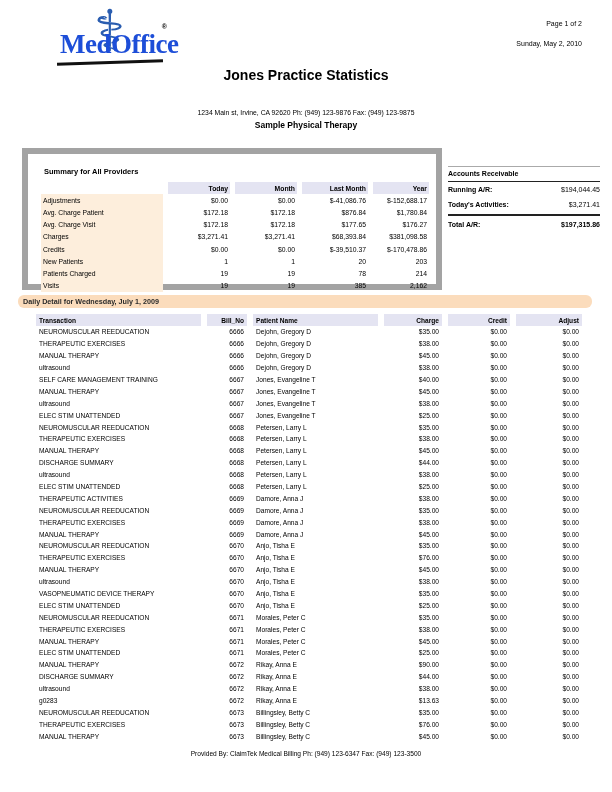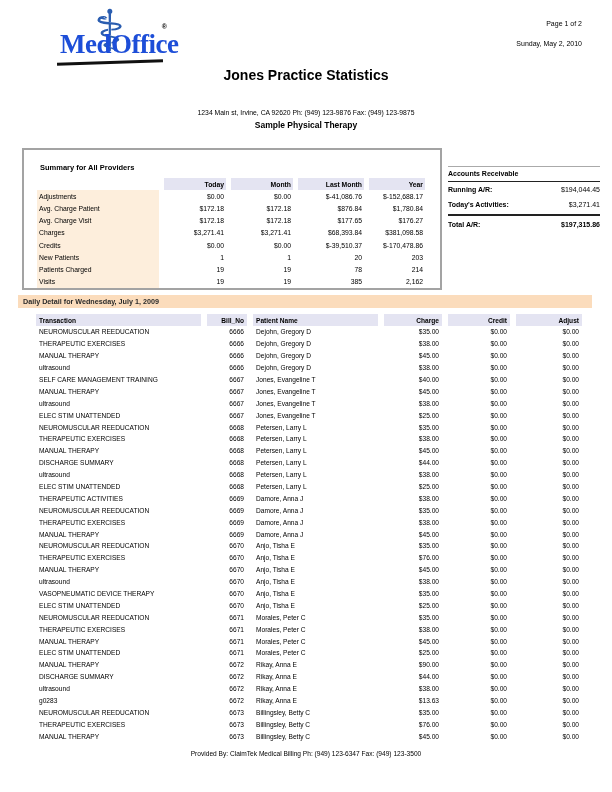--- a/index.html
+++ b/index.html
@@ -22,21 +22,21 @@
 
   
   .report-title{position:absolute;top:67px;left:0;width:100%;text-align:center;
                 font-size:14px;font-weight:bold;}
   .report-subtitle{position:absolute;top:96px;left:0;width:100%;text-align:center;
                    font-size:8.5px;font-weight:bold;margin-top:24px;}
   .report-address{position:absolute;top:109px;left:0;width:100%;text-align:center;font-size:6.8px;}
 
   
   .summary-box{position:absolute;left:22px;top:148px;width:420px;height:142px;
-               border:2px solid #a3a3a3;box-sizing:border-box;}
+               border:6px solid #a3a3a3;box-sizing:border-box;}
   .summary-title{position:absolute;top:13px;left:16px;font-size:7.5px;font-weight:bold;}
   .summary-table{position:absolute;top:28px;left:8px;border-collapse:separate;
                  border-spacing:5px 0;font-size:6.8px;}
   .summary-table th,.summary-table td{height:12.2px;padding:0 2px;vertical-align:middle;
                                       white-space:nowrap;}
   .summary-table th{font-weight:bold;}
   .s-label{width:118px;background:#fdeedc;text-align:left;}
   .s-lh{width:118px;background:transparent;}
   .s-val{text-align:right;}
   .w-today{width:58px;}.w-month{width:58px;}.w-last{width:62px;}.w-year{width:52px;}
@@ -47,21 +47,21 @@
   .ar-title{font-weight:bold;border-top:1px solid #aaa;border-bottom:1.5px solid #222;
             padding:3px 0 4px;}
   .ar-row{display:flex;justify-content:space-between;padding:4px 0;}
   .ar-row .lbl{font-weight:bold;}
   .ar-total{display:flex;justify-content:space-between;border-top:2px solid #222;
             padding-top:5px;margin-top:2px;font-weight:bold;}
 
   
   .detail-bar{position:absolute;left:18px;top:295px;width:574px;height:13px;background:#fbdcbc;
               font-size:7.2px;font-weight:bold;line-height:13px;padding-left:5px;
-              box-sizing:border-box;color:#2b2b2b;}
+              box-sizing:border-box;color:#2b2b2b;border-radius:6px;}
   .detail-table{position:absolute;left:30px;top:314px;border-collapse:separate;
                 border-spacing:6px 0;font-size:6.6px;table-layout:fixed;}
   .detail-table th{height:12px;font-weight:bold;background:#e4e4f2;padding:0 3px;
                    white-space:nowrap;}
   .detail-table td{height:11.9px;padding:0 3px;white-space:nowrap;overflow:hidden;}
   .c-trans,.h-trans{text-align:left;}
   .c-bill,.h-bill{text-align:right;}
   .c-patient,.h-patient{text-align:left;}
   .c-charge,.h-charge,.c-credit,.h-credit,.c-adjust,.h-adjust{text-align:right;}
 

